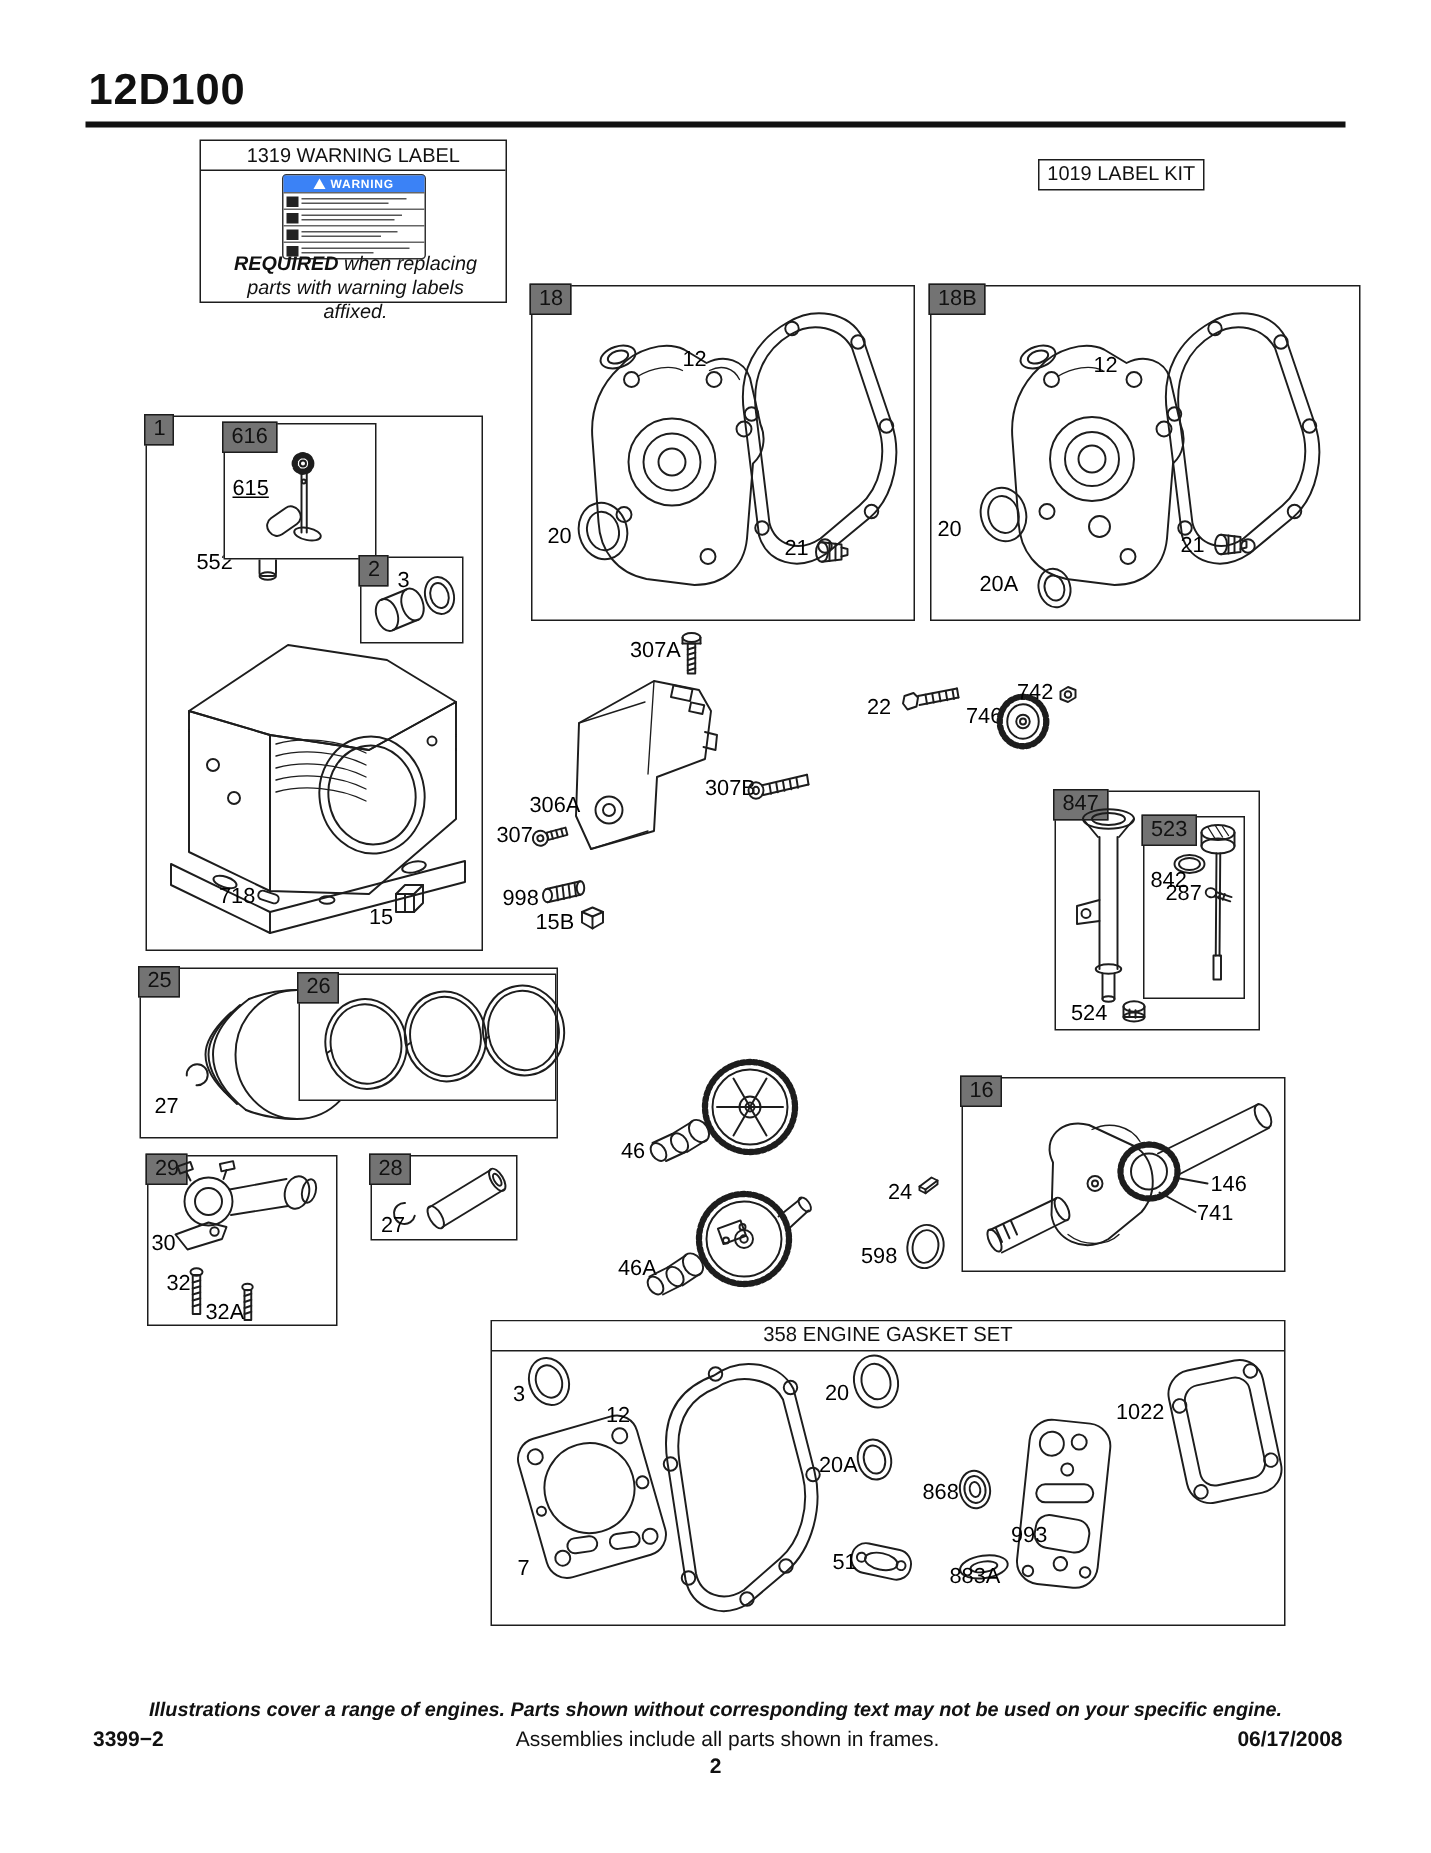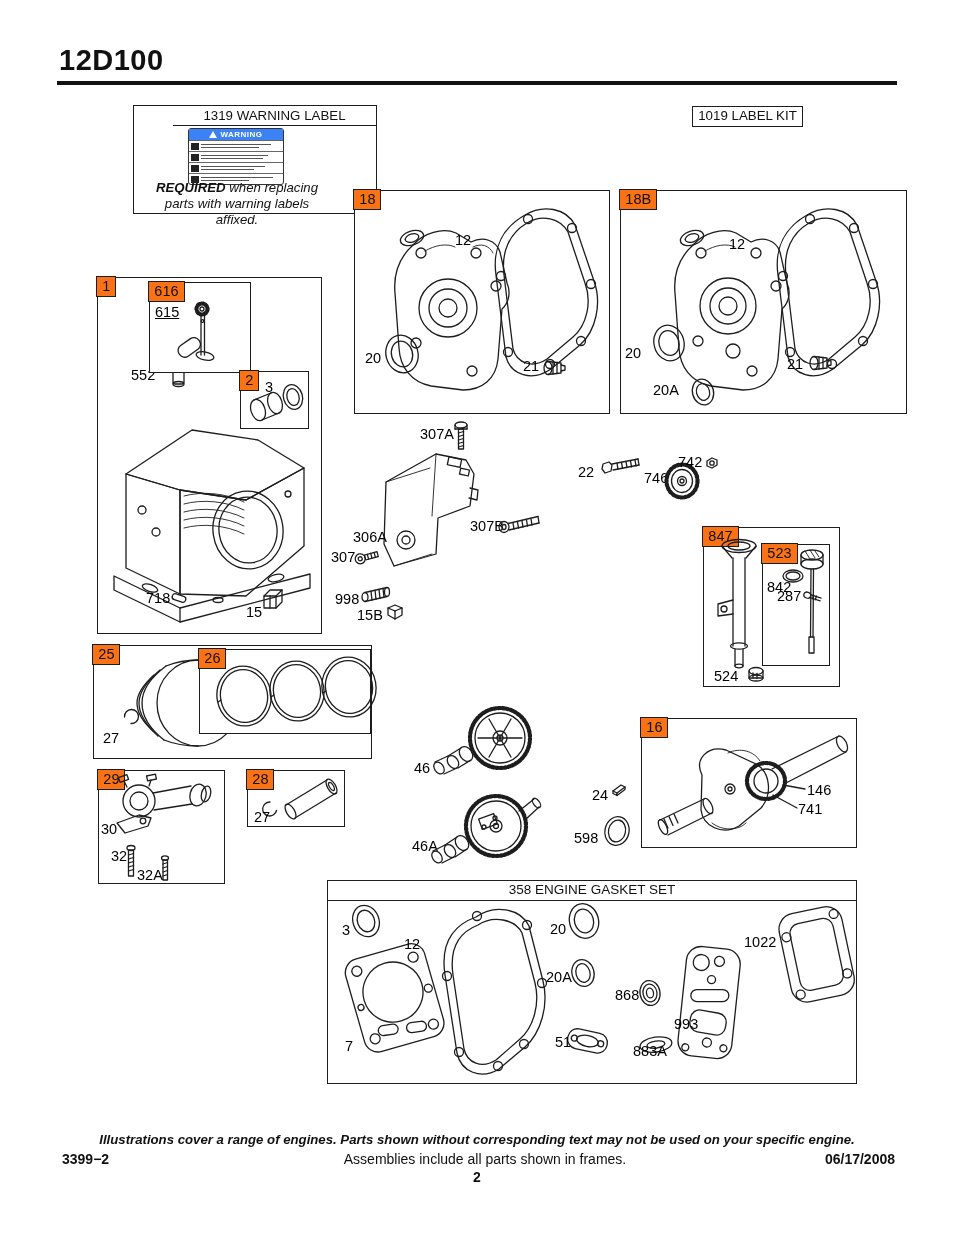--- a/index.html
+++ b/index.html
@@ -6,21 +6,21 @@
   .page{position:relative;width:954px;height:1235px;background:#ffffff;margin:0 auto;
         font-family:"Liberation Sans",sans-serif;color:#111;overflow:hidden;}
   .model-title{position:absolute;left:59px;top:44px;font-size:29px;font-weight:bold;letter-spacing:0.5px;}
   .title-rule{position:absolute;left:57px;top:81px;width:840px;height:4px;background:#111;}
 
   .titlebox{position:absolute;border:1.6px solid #1d1d1d;background:#fff;text-align:center;}
   .titlebox .bar{border-bottom:1.6px solid #1d1d1d;font-size:13.3px;line-height:17px;padding:1px 2px;white-space:nowrap;}
   .titlebox.single{font-size:13.3px;line-height:18px;white-space:nowrap;}
 
   .frame{position:absolute;border:1.7px solid #1d1d1d;background:#fff;}
-  .tag{position:absolute;left:-1.7px;top:-1.7px;border:1.7px solid #1d1d1d;background:#f97316;
+  .tag{position:absolute;left:-1.7px;top:-1.7px;border:1.7px solid #1d1d1d;background:#737373;
        padding:0 5px;font-size:14.5px;line-height:19px;height:19px;}
   .callout{position:absolute;font-size:14.5px;line-height:1;white-space:nowrap;color:#000000;}
   .gs-head{position:absolute;left:0;right:0;top:0;height:19px;border-bottom:1.6px solid #1d1d1d;
            text-align:center;font-size:13.5px;line-height:18px;background:#fff;}
 
   svg.draw{position:absolute;overflow:visible;}
   svg.draw *{fill:none;stroke:#1d1d1d;stroke-width:1.3;stroke-linecap:round;stroke-linejoin:round;}
   svg.draw .teeth{stroke-width:4.2;stroke-dasharray:2 2.1;}
   svg.draw .thin{stroke-width:0.9;}
 
@@ -44,21 +44,21 @@
   .footer-page{position:absolute;left:0;right:0;top:1169px;text-align:center;font-size:14px;font-weight:bold;}
 </style>
 </head>
 <body>
 
 <div class="page">
 
   <div class="model-title">12D100</div>
   <div class="title-rule"></div>
 
-  <div class="titlebox" style="left:133px;top:105px;width:203px;height:107px;padding-left:39px;">
+  <div class="titlebox" style="left:133px;top:93px;width:203px;height:107px;">
     <div class="bar">1319 WARNING LABEL</div>
     <div class="wlabel">
       <div class="wlabel-head">
         <span class="wtri"></span>
         <span>WARNING</span>
       </div>
       <div class="wrow">
           <div class="wicon"></div>
           <div class="wlines">
             <div style="width:88%"></div>
@@ -211,21 +211,21 @@
       <div class="tag">616</div>
       <svg class="draw" style="left:0;top:0;" width="100" height="89" viewBox="0 0 100 89">
         <circle class="teeth" cx="52" cy="26" r="5.5"></circle>
           <circle cx="52" cy="26" r="2"></circle>
         <line x1="51" y1="33" x2="51" y2="72"></line>
           <line x1="54.5" y1="33" x2="54.5" y2="72"></line>
         <rect x="27" y="58" width="24" height="13" rx="6" transform="rotate(-35 39 64)"></rect>
         <ellipse cx="55" cy="73" rx="9" ry="4" transform="rotate(12 55 73)"></ellipse>
         <circle cx="52.5" cy="38" r="1.3"></circle>
       </svg>
-      <div class="callout" style="left:5px;top:22px;text-decoration:underline;">615</div>
+      <div class="callout" style="left:5px;top:36px;text-decoration:underline;">615</div>
     </div>
 
     <div class="frame" style="left:142px;top:93px;width:67px;height:56px;">
       <div class="tag">2</div>
       <svg class="draw" style="left:0;top:0;" width="67" height="56" viewBox="0 0 67 56">
         <ellipse cx="17" cy="38" rx="7" ry="11" transform="rotate(-18 17 38)"></ellipse>
         <ellipse cx="34" cy="31" rx="7" ry="11" transform="rotate(-18 34 31)"></ellipse>
         <line x1="13" y1="28" x2="30" y2="21"></line>
           <line x1="21" y1="48" x2="38" y2="41"></line>
         <ellipse cx="52" cy="25" rx="9.5" ry="12.5" transform="rotate(-15 52 25)"></ellipse>

